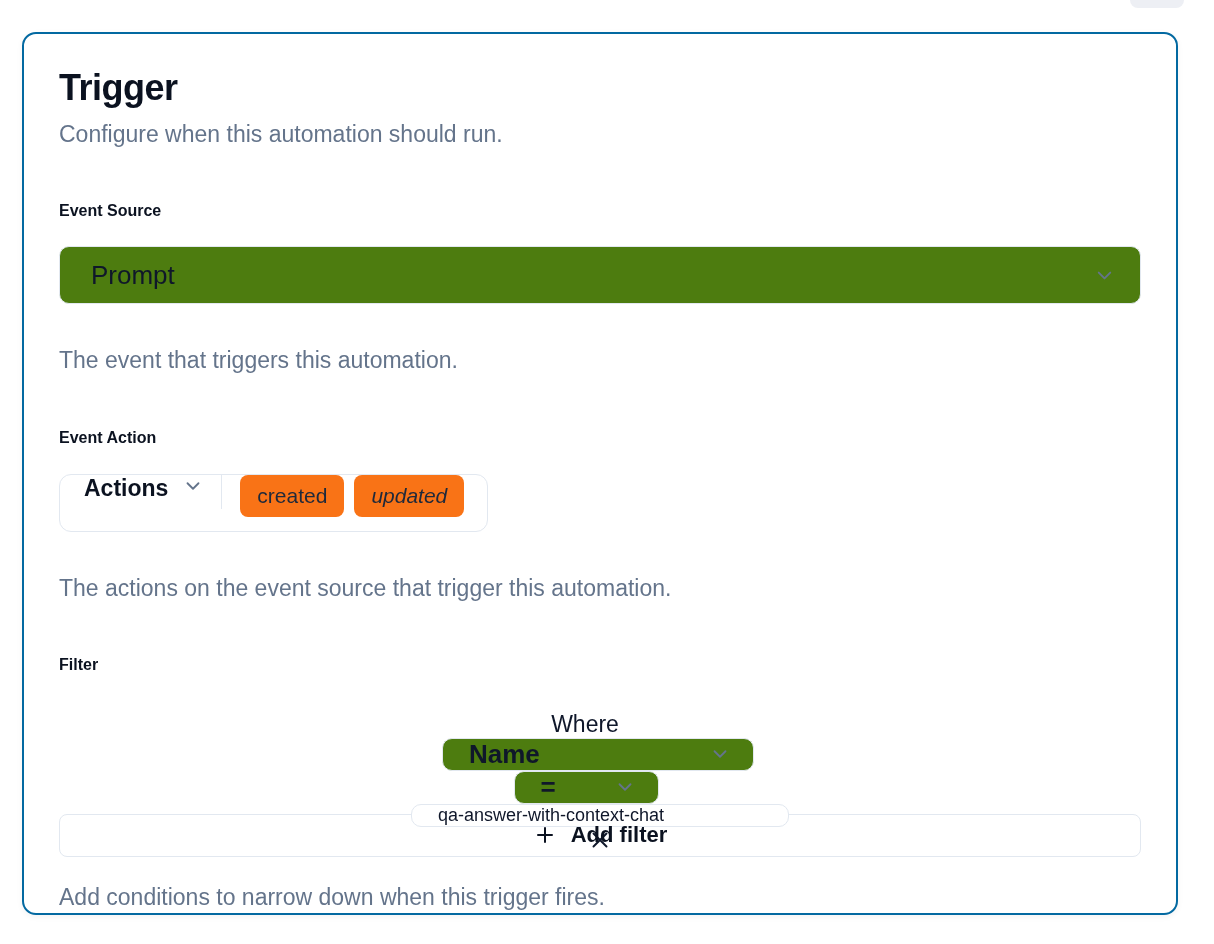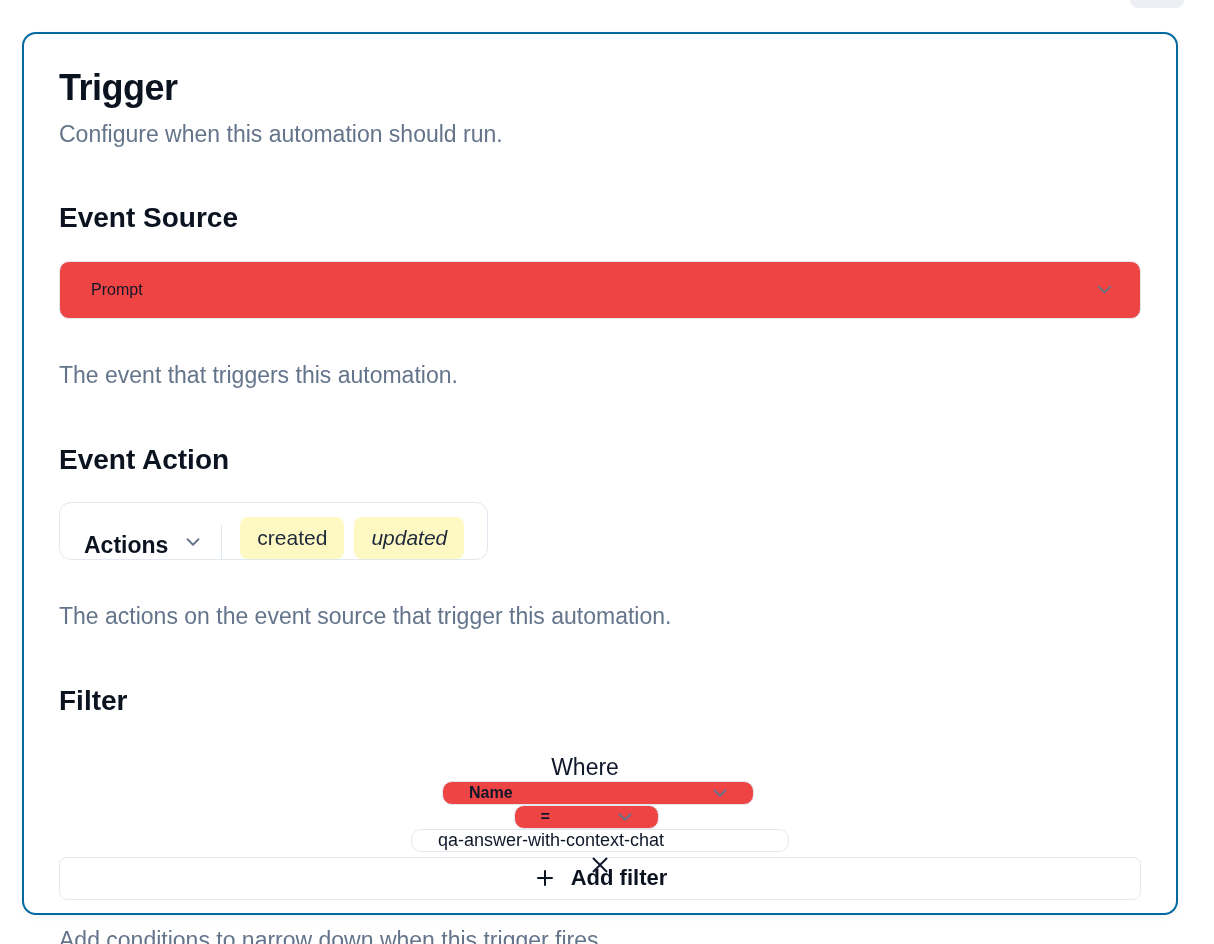--- a/index.html
+++ b/index.html
@@ -39,51 +39,51 @@
   }
   .card-subtitle {
     margin: 0 0 51px 0;
     font-size: 23px;
     color: #64748b;
     line-height: 1.3;
   }
   .field { margin: 0 0 52px 0; }
   .field:last-child { margin-bottom: 0; }
   .field-label {
-    font-size: 28px;
+    font-size: 16px;
     font-weight: 600;
     color: #0b1220;
     line-height: 1.2;
     margin-bottom: 26px;
   }
   .helper {
     margin: 42px 0 0 0;
     font-size: 23px;
     color: #64748b;
     line-height: 1.3;
   }
   
   .select {
     display: flex;
     align-items: center;
     justify-content: space-between;
     height: 58px;
     border: 1px solid #e2e8f0;
     border-radius: 10px;
-    background: #ef4444;
+    background: #4d7c0f;
     padding: 0 24px 0 31px;
-    font-size: 16px;
+    font-size: 26px;
     color: #0f172a;
     cursor: pointer;
   }
   .select .chev { flex: 0 0 auto; display: flex; align-items: center; }
   
   .actions-box {
     display: inline-flex;
-    align-items: flex-end;
+    align-items: flex-start;
     height: 58px;
     border: 1px solid #e2e8f0;
     border-radius: 12px;
     background: #ffffff;
     padding: 0 23px 0 24px;
   }
   .actions-trigger {
     display: flex;
     align-items: center;
     gap: 14px;
@@ -98,21 +98,21 @@
   }
   .v-divider {
     width: 1px;
     height: 34px;
     background: #e2e8f0;
     margin: 0 18px 0 17px;
   }
   .tag {
     display: inline-flex;
     align-items: center;
-    background: #fef9c3;
+    background: #f97316;
     border-radius: 8px;
     padding: 9px 17px;
     font-size: 21px;
     color: #1e293b;
     margin-right: 10px;
   }
   .tag:last-child { margin-right: 0; font-style: italic; }
   
   .filter-row {
     display: flex;

